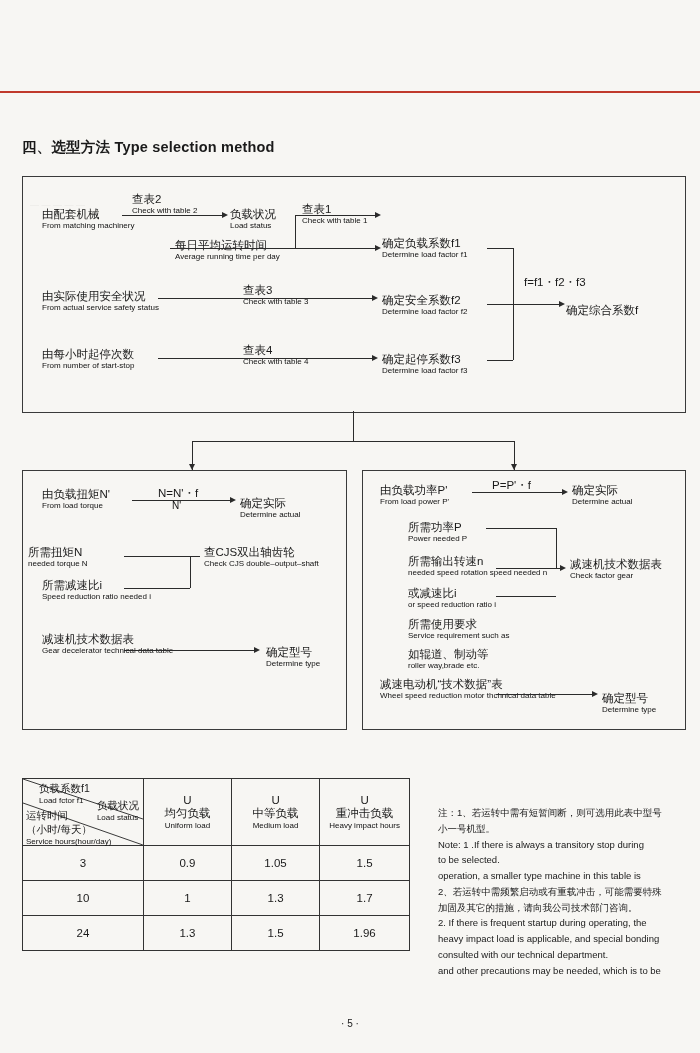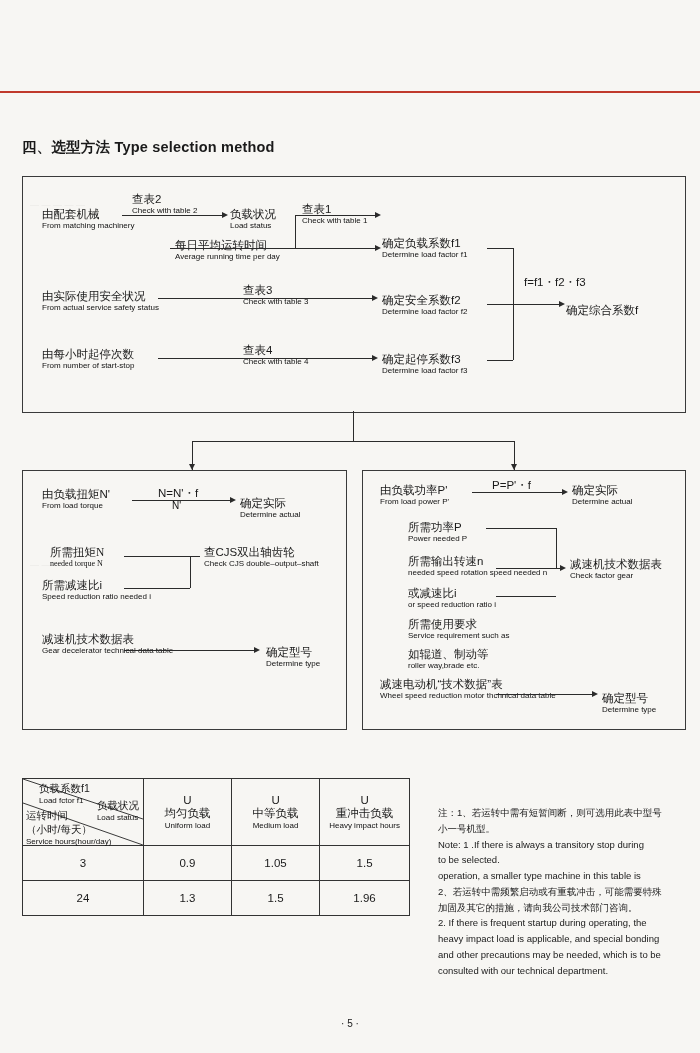--- a/index.html
+++ b/index.html
@@ -171,21 +171,21 @@
     <div class="en">From load torque</div>
   </div>
   <div class="lbl" style="left:158px;top:487px;">
     <div class="cn">N=N'・f</div>
     <div class="en" style="font-size:10px;padding-left:14px;">N'</div>
   </div>
   <div class="lbl" style="left:240px;top:497px;">
     <div class="cn">确定实际</div>
     <div class="en">Determine actual</div>
   </div>
-  <div class="lbl" style="left:50px;top:546px;font-family:Liberation Serif, serif;">
+  <div class="lbl" style="left:28px;top:546px;">
     <div class="cn">所需扭矩N</div>
     <div class="en">needed torque N</div>
   </div>
   <div class="lbl" style="left:204px;top:546px;">
     <div class="cn">查CJS双出轴齿轮</div>
     <div class="en">Check CJS double–output–shaft</div>
   </div>
   <div class="lbl" style="left:42px;top:579px;">
     <div class="cn">所需减速比i</div>
     <div class="en">Speed reduction ratio needed i</div>
@@ -305,37 +305,43 @@
         <div class="en">Heavy impact hours</div>
       </th>
     </tr>
     <tr>
       <td class="val">3</td>
       <td class="val">0.9</td>
       <td class="val">1.05</td>
       <td class="val">1.5</td>
     </tr>
     <tr>
+      <td class="val">10</td>
+      <td class="val">1</td>
+      <td class="val">1.3</td>
+      <td class="val">1.7</td>
+    </tr>
+    <tr>
       <td class="val">24</td>
       <td class="val">1.3</td>
       <td class="val">1.5</td>
       <td class="val">1.96</td>
     </tr>
   </tbody>
     </table>
 
   <div class="notes">
     <p>注：1、若运转中需有短暂间断，则可选用此表中型号</p>
     <p>小一号机型。</p>
     <p>Note: 1 .If there is always a transitory stop during</p>
     <p>to be selected.</p>
     <p>operation, a smaller type machine in this table is</p>
     <p>2、若运转中需频繁启动或有重载冲击，可能需要特殊</p>
     <p>加固及其它的措施，请向我公司技术部门咨询。</p>
     <p>2. If there is frequent startup during operating, the</p>
     <p>heavy impact load is applicable, and special bonding</p>
+    <p>consulted with our technical department.</p>
     <p>and other precautions may be needed, which is to be</p>
-    <p>consulted with our technical department.</p>
   </div>
 
   <div class="pagenum">· 5 ·</div>
 
 </div>
 
 </body></html>

